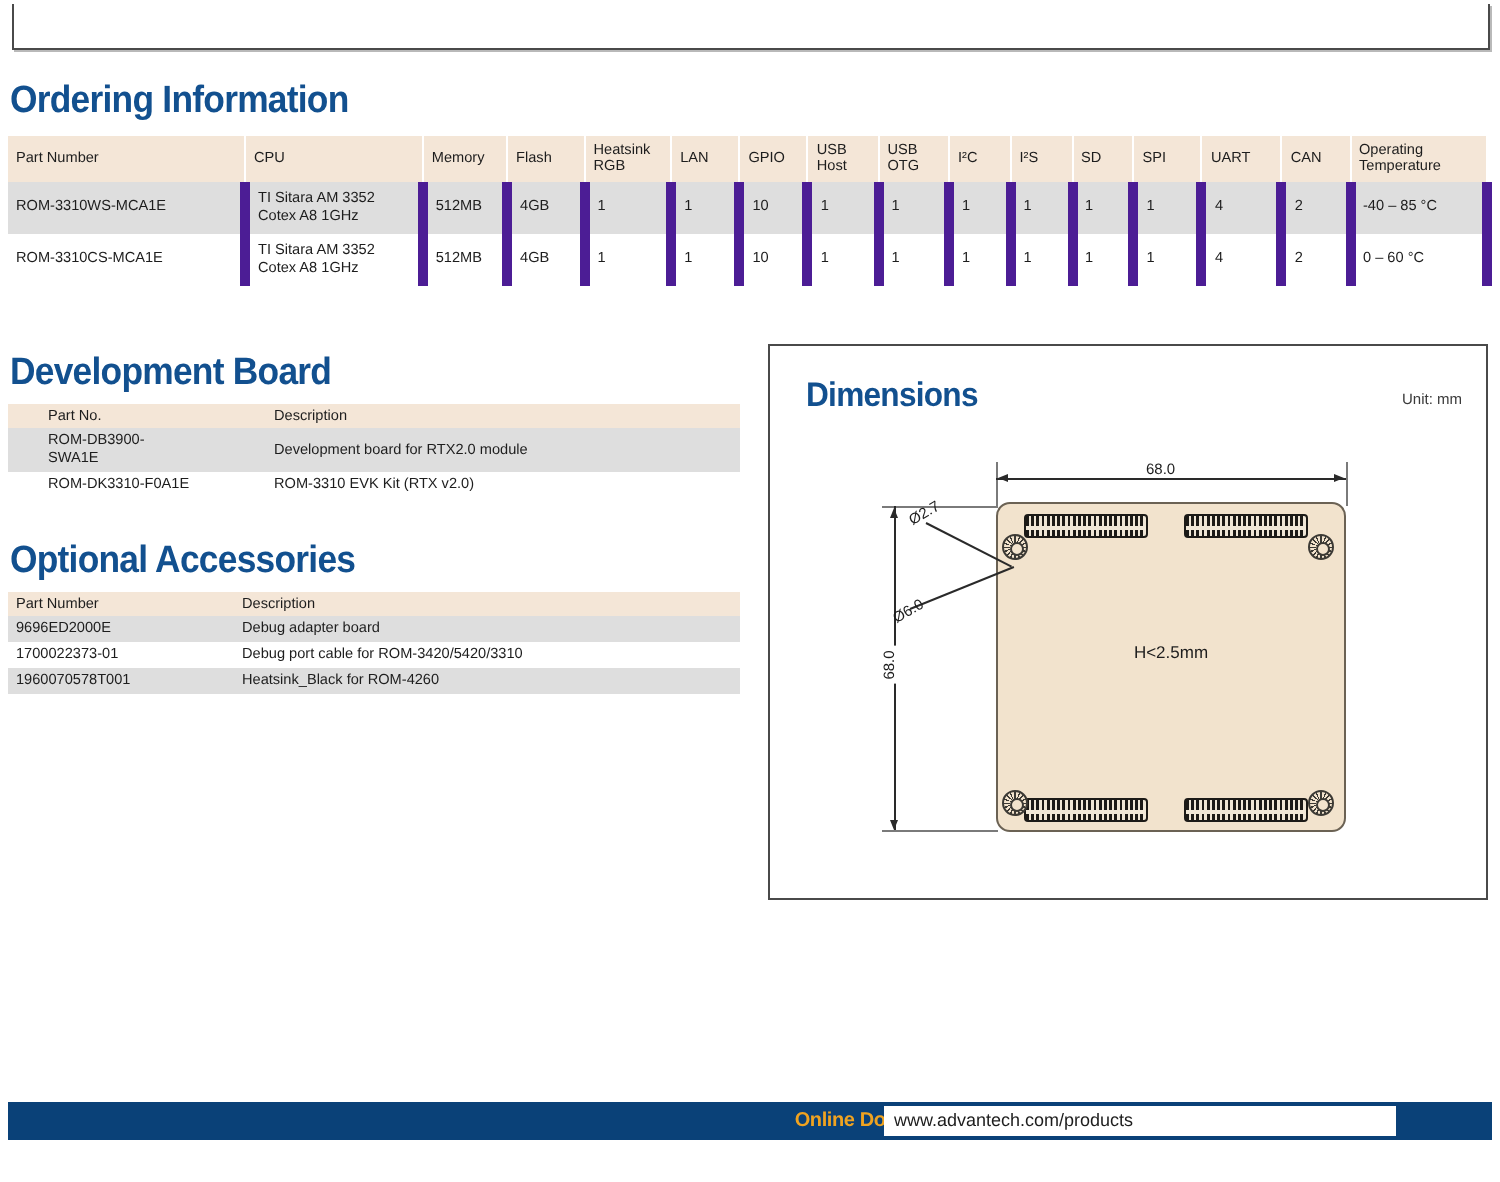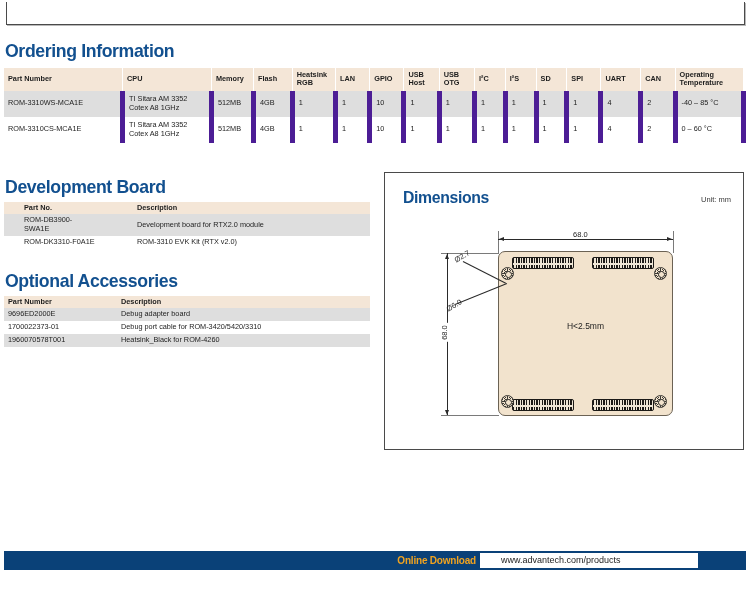--- a/index.html
+++ b/index.html
@@ -41,21 +41,21 @@
 
   
   table.dt {
     border-collapse: collapse;
     table-layout: fixed;
     font-size: 7.3px;
     color: #1d1d1d;
   }
   table.dt th {
     background: #f4e6d7;
-    font-weight: bold;
+    font-weight: normal;
     text-align: left;
     vertical-align: middle;
     padding: 3px 4px;
     line-height: 1.15;
     font-size: 7.3px;
   }
   table.dt td {
     vertical-align: middle;
     padding: 3px 4px;
     line-height: 1.2;
@@ -219,26 +219,26 @@
     right: 270px; top: 4px;
     color: #f0a320;
     font-weight: bold;
     font-size: 10px;
     letter-spacing: -0.2px;
     white-space: nowrap;
   }
   #footer-url {
     position: absolute;
     right: 48px; top: 2px;
-    width: 218px; height: 15px;
+    width: 256px; height: 15px;
     background: #ffffff;
     color: #1d1d1d;
     font-size: 9px;
     line-height: 15px;
-    padding-left: 21px;
+    padding-left: 5px;
     box-sizing: border-box;
     white-space: nowrap;
   }
 </style>
 </head>
 <body>
 
 <div id="page">
 
   <div class="top-box"></div>

